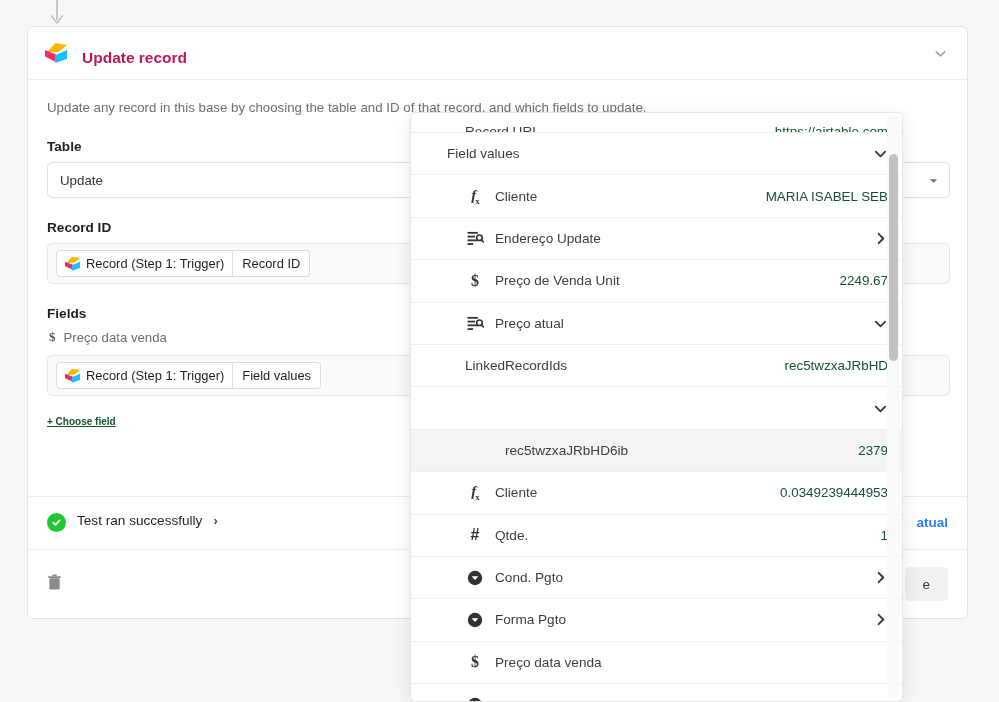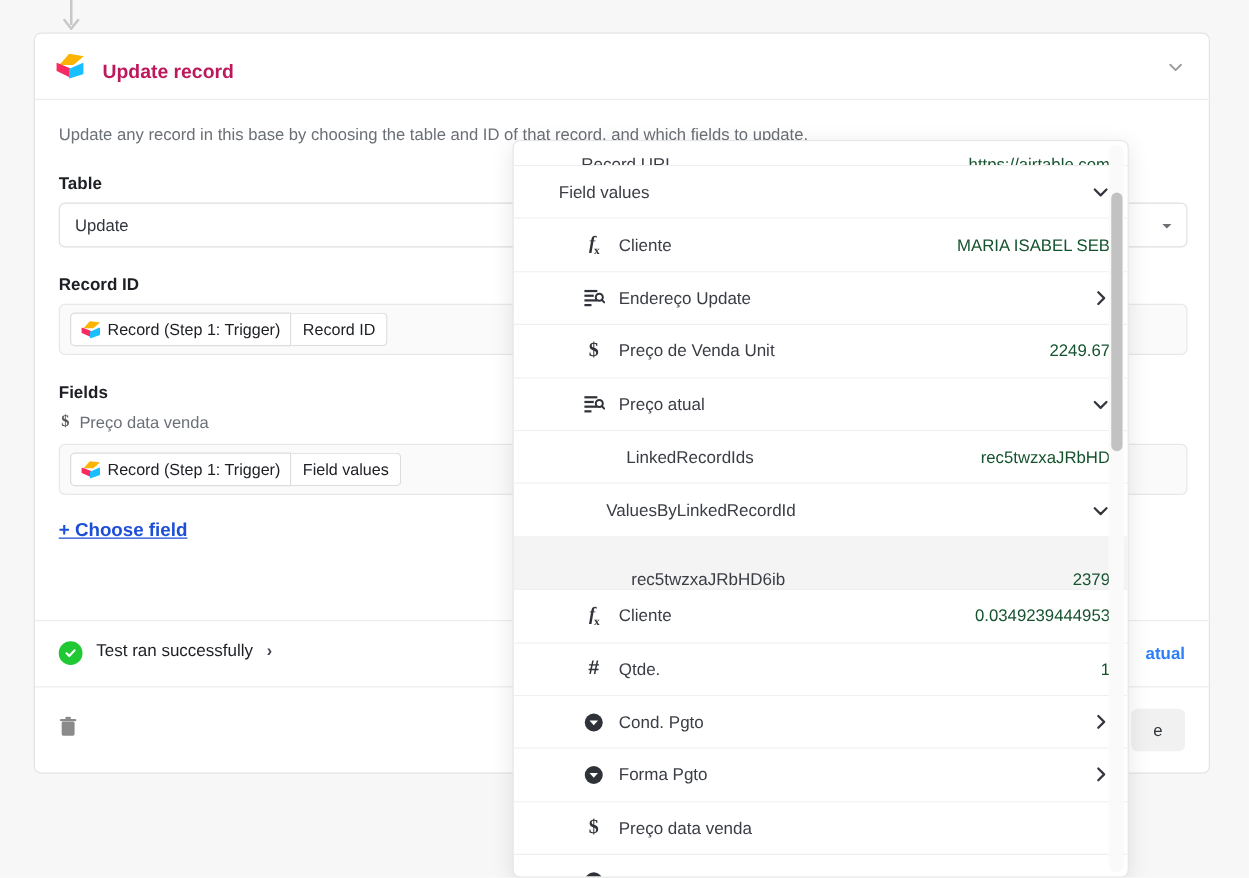--- a/index.html
+++ b/index.html
@@ -65,21 +65,21 @@
       background: #fcb400; clip-path: polygon(11% 100%, 47% 0%, 100% 22%, 62% 100%); }
   .token .mini-logo .left { position: absolute; left: 0; top: 5px; width: 8px; height: 8px;
       background: #f82b60; clip-path: polygon(0 0, 100% 38%, 100% 100%, 0 55%); }
   .token .mini-logo .right { position: absolute; left: 7px; top: 5px; width: 8px; height: 9px;
       background: #18bfff; clip-path: polygon(0 40%, 100% 0, 100% 70%, 0 100%); }
 
   .sub-field { font-size: 13.2px; color: #6b6f76; display: flex; align-items: center;
       gap: 8px; margin: 0 0 10px 2px; }
   .sub-field .cur { font-family: "Liberation Serif", serif; font-weight: 700; font-size: 13px; color: #555; }
 
-  .choose-field { color: #1d4ed8; font-size: 15px; font-weight: 600; margin-top: 20px; display:inline-block; }
+  .choose-field { color: #14532d; font-size: 10px; font-weight: 600; margin-top: 20px; display:inline-block; }
 
   .divider-row { position: absolute; left: 0; right: 0; border-top: 1px solid #ededed; }
 
   .test-row { display: flex; gap: 11px; font-size: 13.6px; color: #1d1f25; }
   .check {
     width: 19px; height: 19px; border-radius: 50%; background: #20c933;
     display: flex; align-items: center; justify-content: center; flex: none;
   }
   .test-chev { color: #42464d; font-size: 13px; font-weight: 700; }
   .test-again { color: #2d7ff9; font-size: 13.5px; font-weight: 600; }
@@ -97,21 +97,21 @@
     box-shadow: 0 4px 18px rgba(0,0,0,.10);
     overflow: hidden;
   }
   .dd-scroll { position: absolute; inset: 0; overflow: hidden; }
   .dd-row {
     height: 42.4px; display: flex; align-items: center;
     border-bottom: 1px solid #efefef; padding-right: 14px;
     font-size: 13.6px; color: #3a3d44; background: #fff;
     position: relative; overflow: hidden;
   }
-  .dd-row.hl { background: #f4f4f4; align-items: flex-end; }
+  .dd-row.hl { background: #f4f4f4; }
   .dd-ico { width: 20px; flex: none; display: flex; align-items: center; justify-content: center;
       color: #2f3238; margin-right: 10px; }
   .dd-name { white-space: nowrap; }
   .dd-val {
     margin-left: auto; color: #14532d; font-size: 13.4px; white-space: nowrap;
     padding-left: 16px; flex: none;
   }
   .dd-caret { margin-left: auto; color: #33363c; display: flex; align-items: center; flex: none; padding-left: 12px; }
   .ind-0 { padding-left: 36px; }
   .ind-1 { padding-left: 54px; }
@@ -283,25 +283,24 @@
             </svg>
           </span>
           <span class="dd-name">Preço atual</span>
           <span class="dd-caret">
             <svg width="15" height="15" viewBox="0 0 16 16">
               <path d="M3 6 L8 11 L13 6" stroke="#33363c" stroke-width="1.9" fill="none" stroke-linecap="round" stroke-linejoin="round"></path>
             </svg>
           </span>
         </div>
         <div class="dd-row">
-          <span class="dd-name" style="padding-left:90px">LinkedRecordIds</span>
+          <span class="dd-name" style="padding-left:54px">LinkedRecordIds</span>
           <span class="dd-val">rec5twzxaJRbHD</span>
         </div>
         <div class="dd-row">
-          <span class="dd-name" style="padding-left:74px">ValuesByLinkedRecordId</span>
           <span class="dd-caret">
             <svg width="15" height="15" viewBox="0 0 16 16">
               <path d="M3 6 L8 11 L13 6" stroke="#33363c" stroke-width="1.9" fill="none" stroke-linecap="round" stroke-linejoin="round"></path>
             </svg>
           </span>
         </div>
         <div class="dd-row hl">
           <span class="dd-name" style="padding-left:94px">rec5twzxaJRbHD6ib</span>
           <span class="dd-val">2379</span>
         </div>

